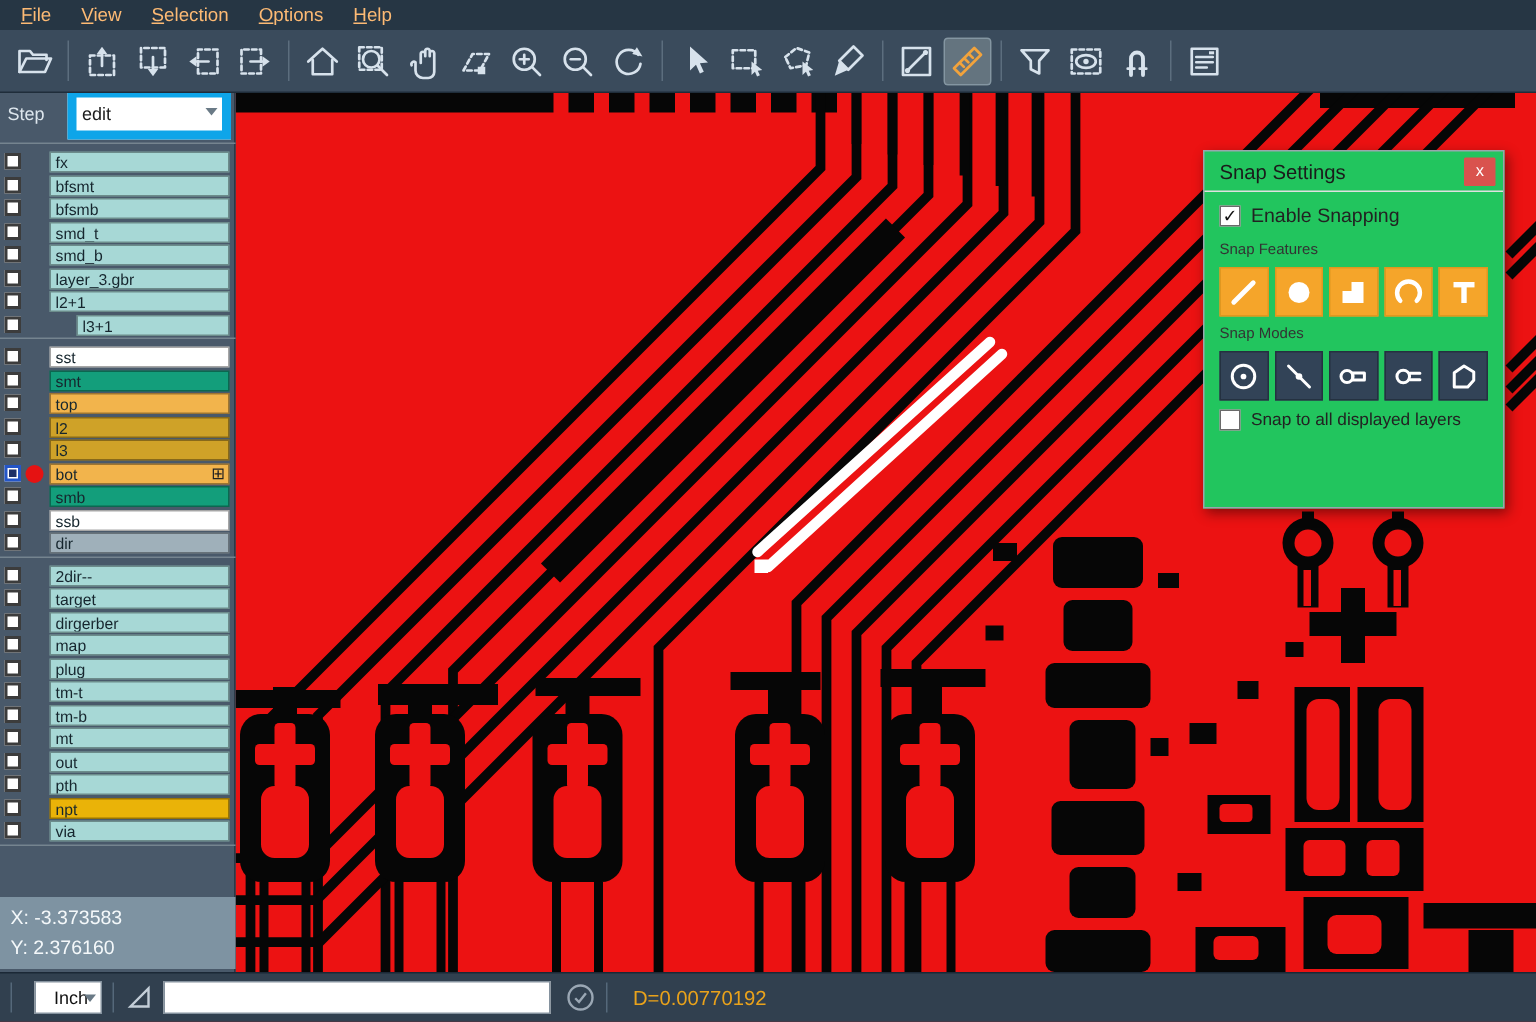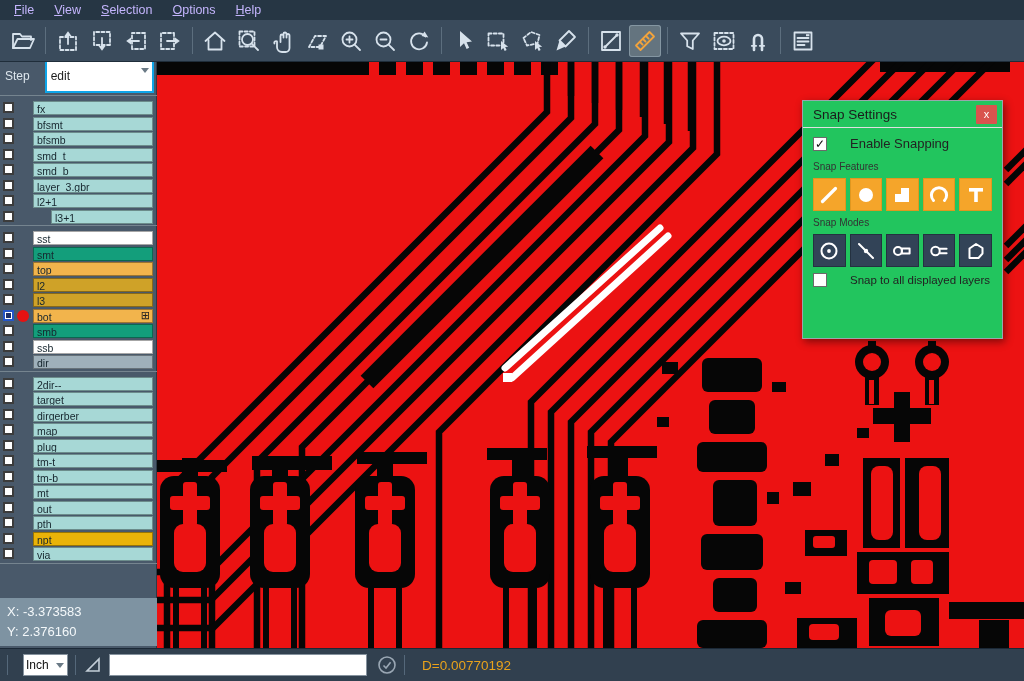--- a/index.html
+++ b/index.html
@@ -1,36 +1,36 @@
 <!DOCTYPE html>
 <html><head>
 <meta charset="utf-8">
 <style>
   * { margin:0; padding:0; box-sizing:border-box; }
   html,body { width:1024px; height:681px; overflow:hidden; background:#2a3a4a;
               font-family:"Liberation Sans", sans-serif; }
   
   #menubar { position:absolute; left:0; top:0; width:1024px; height:20px;
              background:#263644; display:flex; align-items:center; padding-left:4px; z-index:30; }
-  .menu-item { color:#c4b5fd; font-size:12.5px; padding:2px 10px; cursor:default; }
+  .menu-item { color:#fdba74; font-size:12.5px; padding:2px 10px; cursor:default; }
   .menu-item u { text-decoration:underline; }
   
   #toolbar { position:absolute; left:0; top:20px; width:1024px; height:42px;
              background:#3a4b5c; display:flex; align-items:center; padding-left:6px;
              border-bottom:1px solid #1f2d3a; z-index:30; }
   .tb-btn { width:32px; height:32px; display:flex; align-items:center; justify-content:center;
             margin:0 1px; border-radius:3px; }
   .tb-btn.active { background:#64747f; box-shadow:inset 0 0 0 1px #8496a2; }
   .tb-sep { width:1px; height:27px; background:#5c6e7e; margin:0 5px; }
   
   #sidepanel { position:absolute; left:0; top:62px; width:157px; height:586px;
                background:#49596a; z-index:20; border-right:1px solid #2c3a47; }
   #steprow { height:28px; display:flex; align-items:center; padding:0 2px 0 5px; }
   #steprow .step-label { color:#dde6ed; font-size:12px; margin-right:15px; }
-  .stepselect { flex:1; height:34px; background:#ffffff; border:2px solid #0ea5e9;
+  .stepselect { flex:1; height:34px; background:#ffffff; border:6px solid #0ea5e9;
                 display:flex; align-items:center; font-size:12px; color:#1c1c1c; padding-left:4px; position:relative; }
   .stepselect .chev { position:absolute; right:3px; top:7px; width:0; height:0;
                 border-left:4px solid transparent; border-right:4px solid transparent; border-top:5px solid #6a7a86; }
   #layerlist { position:absolute; left:0; top:32px; width:157px; }
   .grp-sep { height:5px; border-top:1px solid #75848f; margin:1px 0; }
   .layer-row { position:relative; height:14px; margin-bottom:1.5px;text-decoration:underline; }
   .layer-cb { position:absolute; left:3px; top:1px; width:11px; height:11px; background:#fff;
               border:2px solid #3c3c3c; }
   .layer-cb.sel { border:2px solid #2456c8; }
   .layer-cb.sel::after { content:""; position:absolute; left:1px; top:1px; width:5px; height:5px; background:#1d2f66; }
@@ -47,36 +47,36 @@
              background:#22c55e; border:1px solid #9aa5ad; box-shadow:2px 3px 8px rgba(0,0,0,.45); z-index:40; }
   #snapdlg .titlebar { height:27px; display:flex; align-items:center; padding-left:10px;
                        border-bottom:1px solid #e0e0e0; position:relative; }
   #snapdlg .title { font-size:13.5px; color:#1b1b1b; }
   #snapdlg .closebtn { position:absolute; right:5px; top:4px; width:21px; height:19px; background:#d9534e;
                        color:#fff; font-size:11px; text-align:center; line-height:18px; border-radius:1px; }
   .dlg-body { padding:8px 10px 0 10px; }
   .dlg-check { display:flex; align-items:center; margin-bottom:10px; }
   .cb { width:14px; height:14px; background:#fff; border:1px solid #6a6a6a; font-size:12px;
         line-height:13px; text-align:center; color:#111; margin-right:7px; }
-  .dlg-check .lbl { font-size:13px; color:#222;margin-left:16px; }
+  .dlg-check .lbl { font-size:13px; color:#222; }
   .dlg-check.small .lbl { font-size:11.5px; }
   .dlg-sect { font-size:10px; color:#333; margin:4px 0 6px 0; }
   .iconrow { display:flex; margin-bottom:6px; }
   .sq { width:33px; height:33px; margin-right:4px; display:flex; align-items:center; justify-content:center; }
   .sq:last-child { margin-right:0; }
   .sq.orange { background:#f5a52a; border:1px solid #e0971f; }
   .sq.dark { background:#324357; border:1px solid #243140; }
   .dlg-close { margin:4px 0 0 0; width:100%; height:23px; background:linear-gradient(#fafafa,#d9d9d9);
                border:1px solid #979797; font-size:13.5px; color:#1d1d1d; text-align:center; line-height:21px; }
   
   #statusbar { position:absolute; left:0; top:648px; width:1024px; height:33px; background:#31404f;
                display:flex; align-items:center; z-index:30; border-top:1px solid #1b2836; }
   .sb-sep { width:1px; height:20px; background:#55687a; margin:0 7px; }
   #unitsel { width:45px; height:22px; background:#fff; border:1px solid #85929e; display:flex;
-             align-items:center; font-size:12px; color:#111; padding-left:2px; position:relative; margin-left:8px; }
+             align-items:center; font-size:12px; color:#111; padding-left:12px; position:relative; margin-left:8px; }
   #unitsel .chev { position:absolute; right:3px; top:8px; width:0; height:0; border-left:4px solid transparent;
              border-right:4px solid transparent; border-top:5px solid #6a7a86; }
   #sb-input { width:258px; height:22px; background:#fff; border:1px solid #85929e; font-size:12px;
               padding:0 4px; color:#111; margin-left:6px; }
   #dist { color:#e9a21b; font-size:13.5px; margin-left:10px; }
 </style>
 </head>
 <body>
 
 <div id="menubar">

